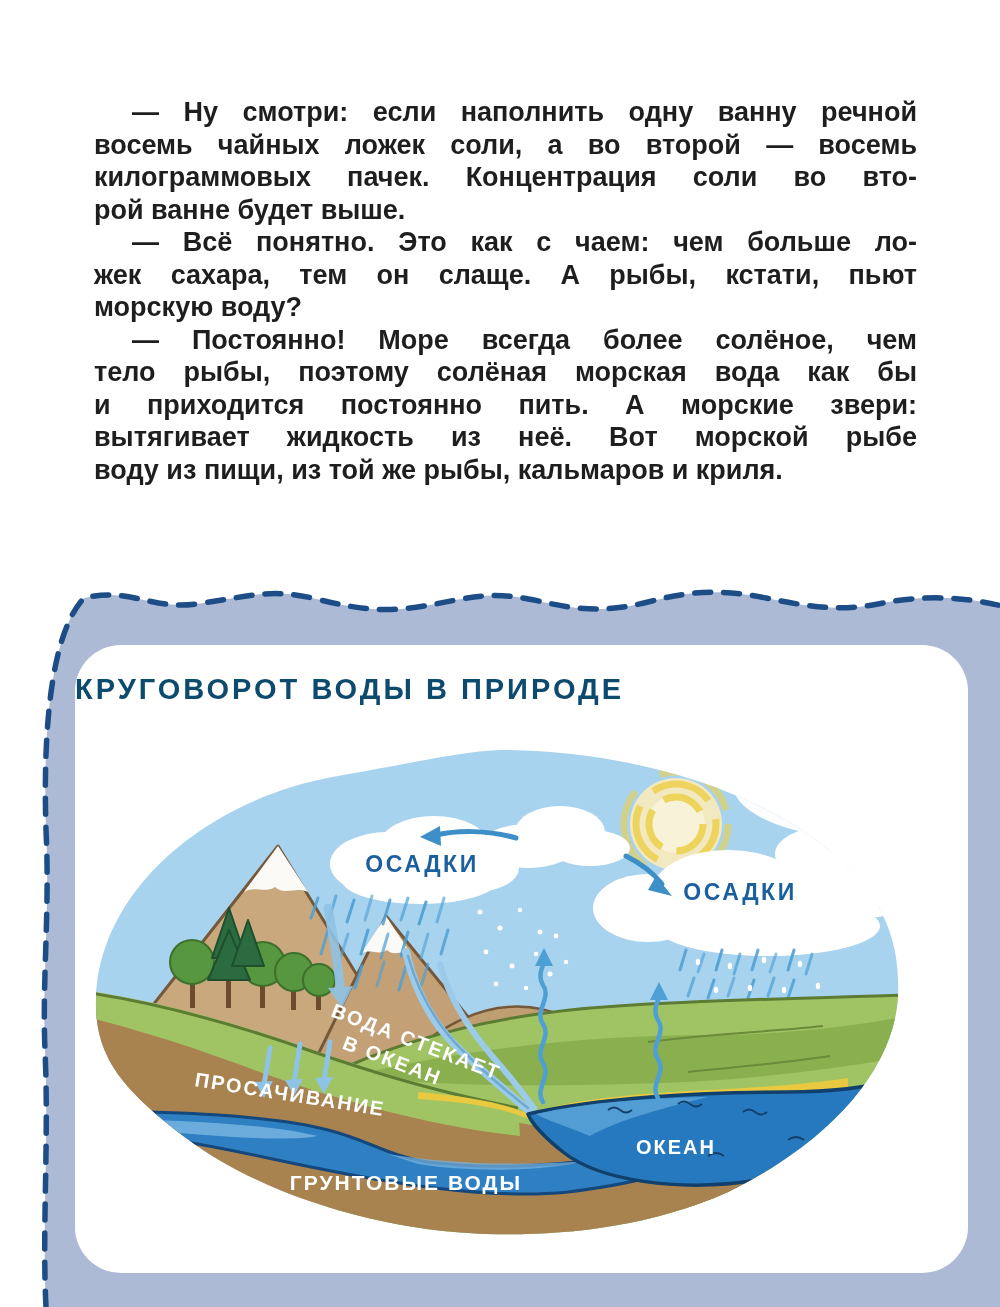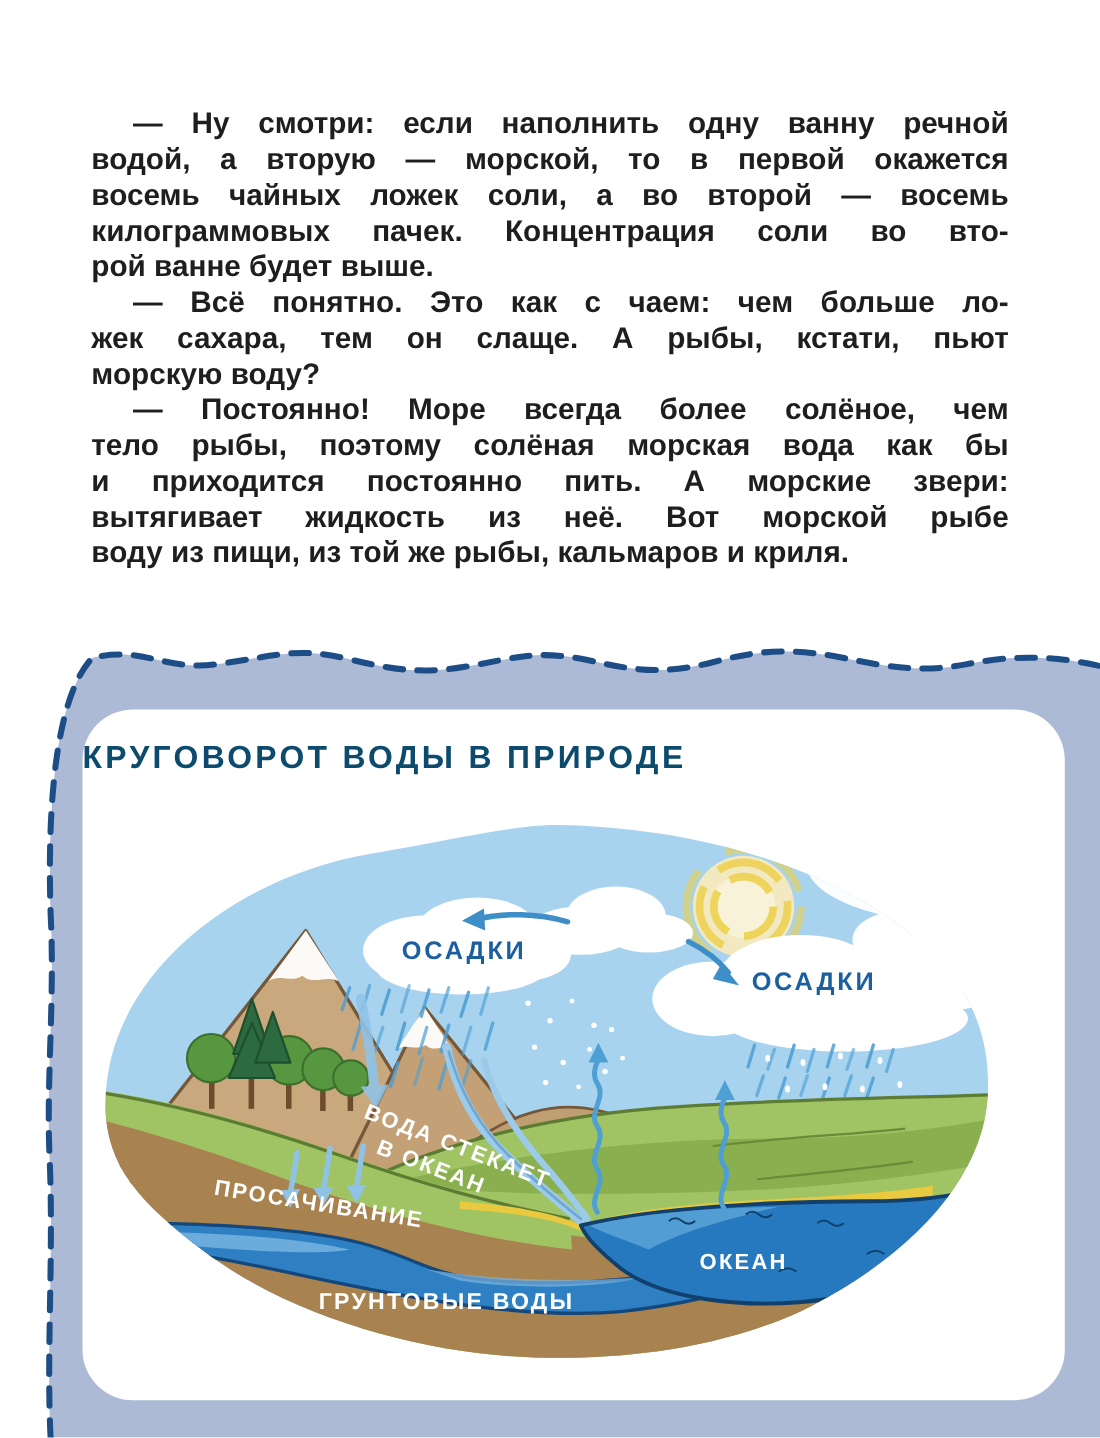--- a/index.html
+++ b/index.html
@@ -5,21 +5,21 @@
   html,body{margin:0;padding:0;background:#ffffff;}
   #page{
     position:relative;width:1000px;height:1307px;overflow:hidden;
     background:#ffffff;font-family:"Liberation Sans",sans-serif;
   }
   
   #body-text{
     position:absolute;left:83px;top:96px;width:834px;
     font-size:27px;line-height:32.5px;font-weight:600;color:#1e1e1e;
   }
-  .line{text-align:justify;text-align-last:justify;text-justify:inter-word;white-space:normal;}
+  .line{text-align:justify;text-align-last:justify;text-justify:inter-word;white-space:normal;margin-left:11px;}
   .line.first{padding-left:38px;}
   .line.last{text-align-last:left;}
   
   #panel-svg{position:absolute;left:0;top:580px;}
   #card{
     position:absolute;left:75px;top:645px;width:893px;height:628px;
     background:#ffffff;border-radius:46px;
   }
   #card-title{
     position:absolute;left:0;top:28px;width:984px;text-align:left;
@@ -30,21 +30,20 @@
   .svg-label-blue{font-family:"Liberation Sans",sans-serif;font-weight:bold;fill:#1b5f9f;letter-spacing:2.5px;}
 </style>
 </head>
 <body>
 
 <div id="page">
 
   <div id="body-text">
       <div>
         <div class="line first">— Ну смотри: если наполнить одну ванну речной</div>
-        <div class="line">водой, а вторую — морской, то в первой окажется</div>
         <div class="line">восемь чайных ложек соли, а во второй — восемь</div>
         <div class="line">килограммовых пачек. Концентрация соли во вто-</div>
         <div class="line last">рой ванне будет выше.</div>
       </div>
       <div>
         <div class="line first">— Всё понятно. Это как с чаем: чем больше ло-</div>
         <div class="line">жек сахара, тем он слаще. А рыбы, кстати, пьют</div>
         <div class="line last">морскую воду?</div>
       </div>
       <div>

